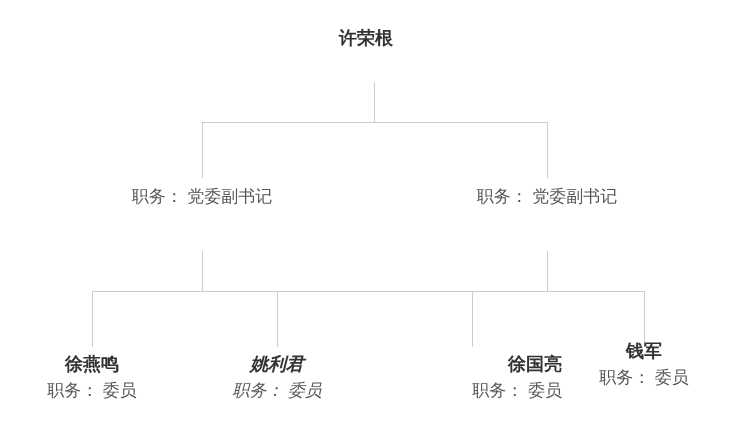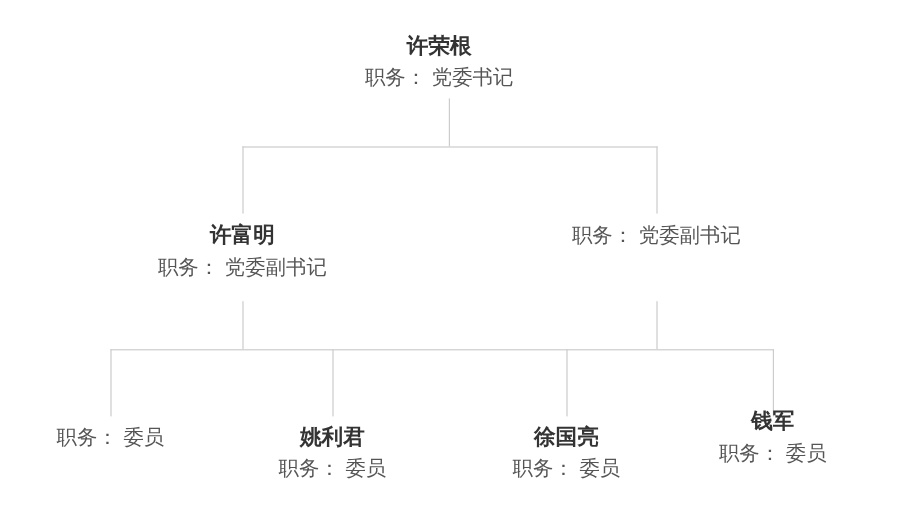--- a/index.html
+++ b/index.html
@@ -58,39 +58,38 @@
   <div class="line v" style="left:202px; top:251px; height:40px;"></div>
   <div class="line v" style="left:547px; top:251px; height:40px;"></div>
   <div class="line h" style="left:92px;  top:291px; width:553px;"></div>
   <div class="line v" style="left:92px;  top:291px; height:56px;"></div>
   <div class="line v" style="left:277px; top:291px; height:56px;"></div>
   <div class="line v" style="left:472px; top:291px; height:56px;"></div>
   <div class="line v" style="left:644px; top:291px; height:56px;"></div>
 
   <div class="node" style="left:256px; top:9px; width:220px;margin-top:16px;">
     <div class="node-name">许荣根</div>
-    <div class="node-title">职务： 党委书记</div>
   </div>
 
   <div class="node" style="left:92px; top:183px; width:220px;">
-    <div class="node-name">许富明</div>
     <div class="node-title">职务： 党委副书记</div>
   </div>
   <div class="node" style="left:437px; top:183px; width:220px;">
     <div class="node-title">职务： 党委副书记</div>
   </div>
 
   <div class="node" style="left:2px; top:351px; width:180px;">
+    <div class="node-name">徐燕鸣</div>
     <div class="node-title">职务： 委员</div>
   </div>
-  <div class="node" style="left:187px; top:351px; width:180px;">
+  <div class="node" style="left:187px; top:351px; width:180px;font-style:italic;">
     <div class="node-name">姚利君</div>
     <div class="node-title">职务： 委员</div>
   </div>
-  <div class="node" style="left:382px; top:351px; width:180px;">
+  <div class="node" style="left:382px; top:351px; width:180px;text-align:right;">
     <div class="node-name">徐国亮</div>
     <div class="node-title">职务： 委员</div>
   </div>
   <div class="node" style="left:554px; top:338px; width:180px;">
     <div class="node-name">钱军</div>
     <div class="node-title">职务： 委员</div>
   </div>
 
 </div>
 

